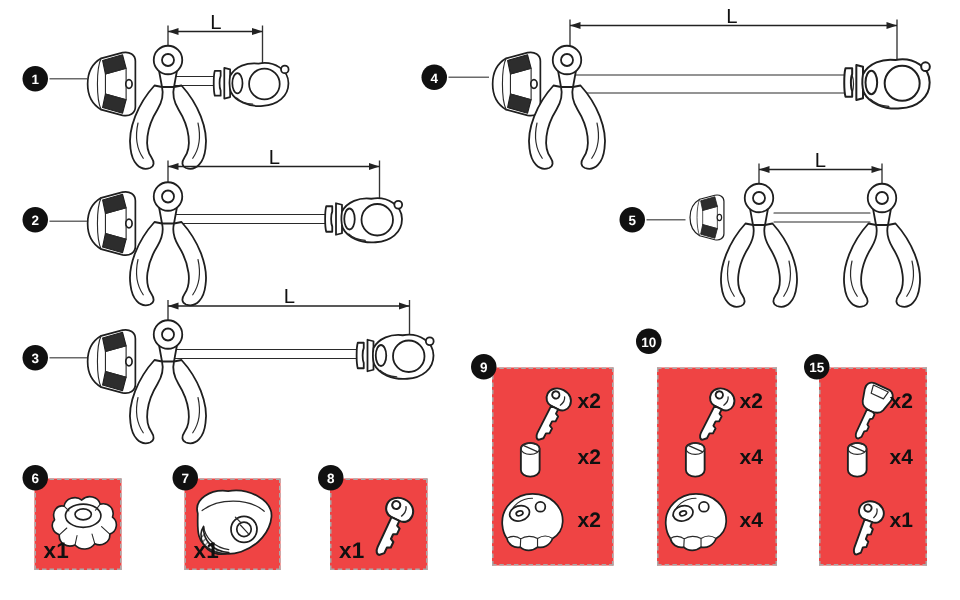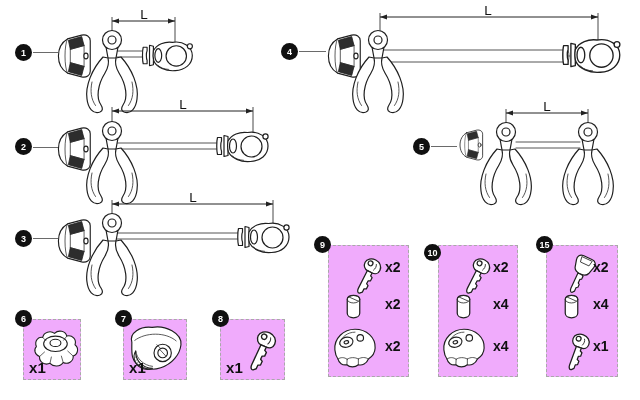--- a/index.html
+++ b/index.html
@@ -11,21 +11,21 @@
   .thin{fill:none;stroke:#2a2a2a;stroke-width:0.8;stroke-linejoin:round;stroke-linecap:round;}
   .dk{fill:#2d2d2d;stroke:#1f1f1f;stroke-width:0.8;stroke-linejoin:round;}
   .hatch-fill{fill:url(#hatch);stroke:#1f1f1f;stroke-width:1.1;stroke-linejoin:round;}
   .dim{stroke:#222;stroke-width:1;fill:none;}
   .dimext{stroke:#333;stroke-width:0.9;fill:none;}
   .arrow{fill:#222;stroke:none;}
   .dimtext{font:13.5px "Liberation Sans",sans-serif;fill:#111;}
   .badge{position:absolute;width:17px;height:17px;border-radius:50%;background:#101010;color:#fff;
          font:bold 9px "Liberation Sans",sans-serif;display:flex;align-items:center;justify-content:center;z-index:6;}
   .leader{position:absolute;height:1px;background:#6a6a6a;z-index:1;}
-  .dbox{position:absolute;border:1.6px dashed #a9a9a9;background:#f0abfc;box-sizing:border-box;}
+  .dbox{position:absolute;border:1.6px dashed #a9a9a9;background:#ef4444;box-sizing:border-box;}
   .qty{position:absolute;font:bold 15px "Liberation Sans",sans-serif;color:#101010;letter-spacing:0.2px;}
   .kqty{position:absolute;font:bold 14px "Liberation Sans",sans-serif;color:#101010;}
   .ic{position:absolute;}
 </style>
 </head>
 <body>
 
 <div id="canvas">
 
   
@@ -255,21 +255,21 @@
     <span class="kqty" style="left:54px;top:13px">x2</span>
     <svg class="ic" style="left:16px;top:48px" width="17" height="25" viewBox="0 0 16 24">
         <use href="#sym-cylinder"></use>
       </svg>
     <span class="kqty" style="left:54px;top:50px">x4</span>
     <svg class="ic" style="left:2px;top:79px" width="46" height="44" viewBox="0 0 48 44">
         <use href="#sym-lockknob"></use>
       </svg>
     <span class="kqty" style="left:54px;top:92px">x4</span>
   </div>
-  <div class="badge" style="left:424px;top:244px">10</div>
+  <div class="badge" style="left:424px;top:219px">10</div>
 
   
   <div class="dbox" style="left:546px;top:245px;width:72px;height:132px">
     <svg class="ic" style="left:6px;top:4px" width="40" height="42" viewBox="0 0 40 42">
       <g transform="translate(12,2) rotate(25 12 10)">
           <use href="#sym-keycover"></use>
         </g>
     </svg>
     <span class="kqty" style="left:46px;top:13px">x2</span>
     <svg class="ic" style="left:16px;top:48px" width="17" height="25" viewBox="0 0 16 24">

